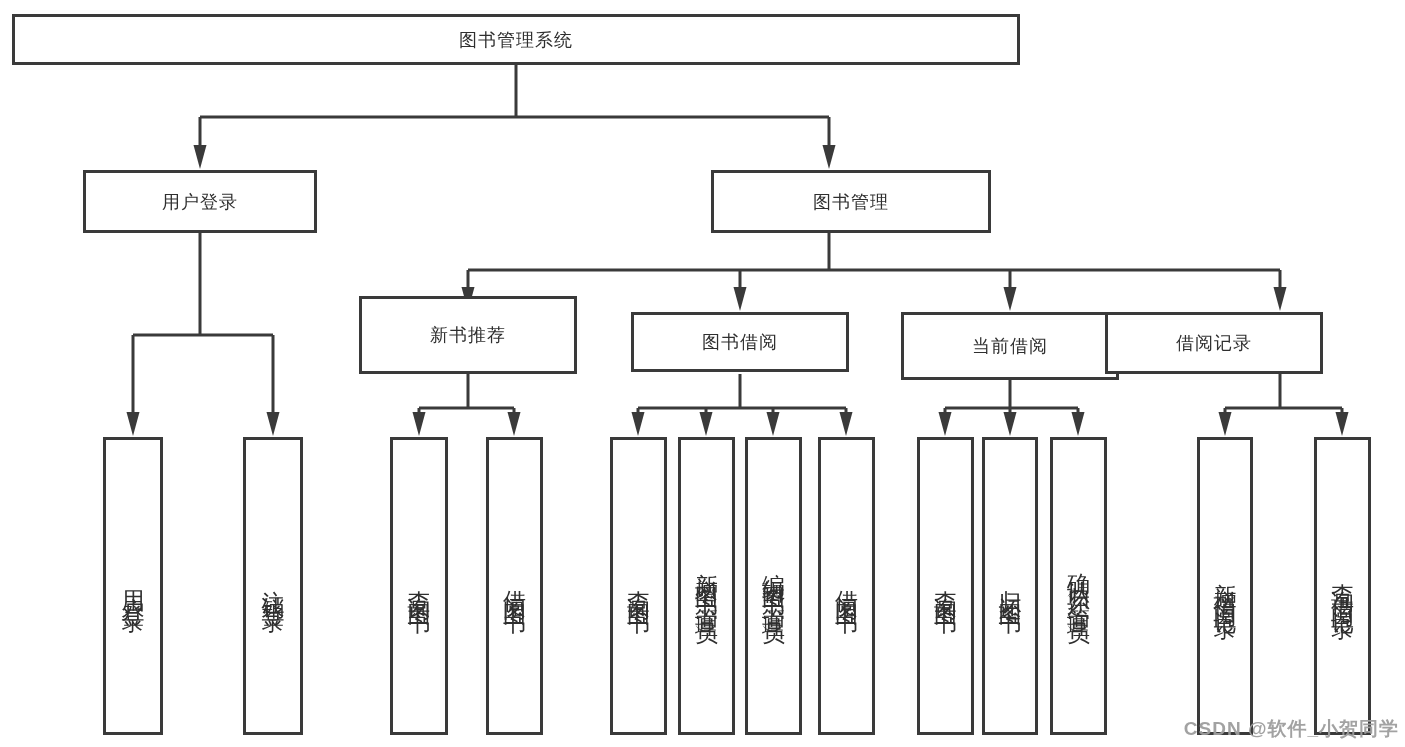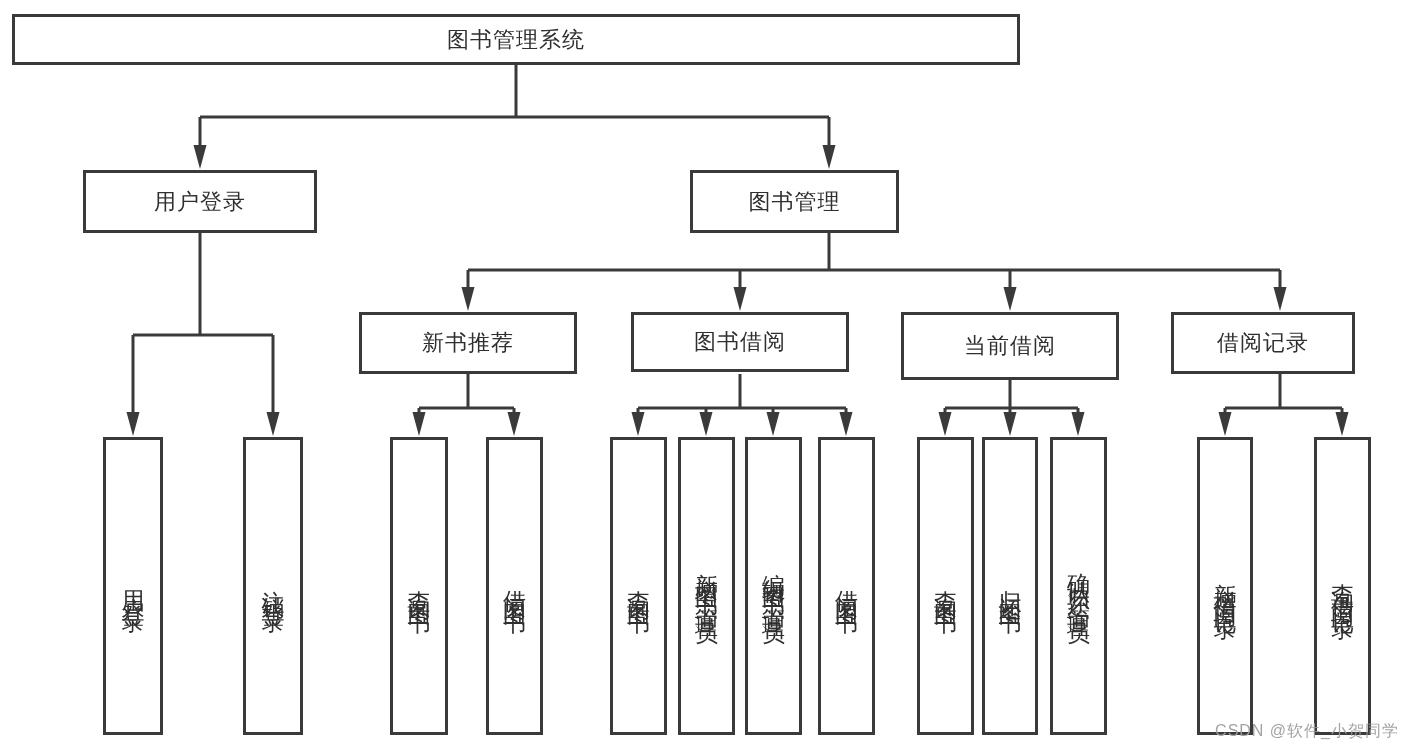--- a/index.html
+++ b/index.html
@@ -17,21 +17,21 @@
     color:var(--text);
     overflow:hidden;
   }
   svg.wires{position:absolute;left:0;top:0;z-index:0;}
   .node{
     position:absolute;
     box-sizing:border-box;
     background:#fff;
     border:3px solid var(--line);
     display:flex;align-items:center;justify-content:center;
-    font-size:22px;
+    font-size:18px;
     letter-spacing:1px;
     z-index:1;
     white-space:nowrap;
   }
   .leaf{
     position:absolute;
     box-sizing:border-box;
     top:437px;height:298px;
     background:#fff;
     border:3px solid var(--line);
@@ -39,25 +39,26 @@
     writing-mode:vertical-rl;
     text-orientation:mixed;
     font-size:23px;
     letter-spacing:7px;
     line-height:1;
     z-index:1;
   }
   .watermark{
     position:absolute;
     right:6px;bottom:5px;
-    font-size:16px;
+    font-size:19px;
     color:var(--wm);
     z-index:2;
     letter-spacing:1px;
     opacity:.95;
+    font-weight:bold;
   }
 </style>
 </head>
 <body>
 
 <div class="canvas">
 
   <svg class="wires" width="1405" height="747" viewBox="0 0 1405 747">
     <path fill="none" stroke="#3a3a3a" stroke-width="3" d="
       M516 65 V117 M200 117 H829 M200 117 V146 M829 117 V146
@@ -86,26 +87,26 @@
       <polygon points="1010,436 1003.5,412 1016.5,412"></polygon>
       <polygon points="1078,436 1071.5,412 1084.5,412"></polygon>
       <polygon points="1225,436 1218.5,412 1231.5,412"></polygon>
       <polygon points="1342,436 1335.5,412 1348.5,412"></polygon>
     </g>
   </svg>
 
   <div class="node" style="left:12px;top:14px;width:1008px;height:51px">图书管理系统</div>
 
   <div class="node" style="left:83px;top:170px;width:234px;height:63px">用户登录</div>
-  <div class="node" style="left:690px;top:170px;width:209px;height:63px">图书管理</div>
+  <div class="node" style="left:711px;top:170px;width:280px;height:63px">图书管理</div>
 
-  <div class="node" style="left:359px;top:312px;width:218px;height:62px">新书推荐</div>
+  <div class="node" style="left:359px;top:296px;width:218px;height:78px">新书推荐</div>
   <div class="node" style="left:631px;top:312px;width:218px;height:60px">图书借阅</div>
   <div class="node" style="left:901px;top:312px;width:218px;height:68px">当前借阅</div>
-  <div class="node" style="left:1171px;top:312px;width:184px;height:62px">借阅记录</div>
+  <div class="node" style="left:1105px;top:312px;width:218px;height:62px">借阅记录</div>
 
   <div class="leaf" style="left:103px;width:60px">用户登录</div>
   <div class="leaf" style="left:243px;width:60px">注销登录</div>
 
   <div class="leaf" style="left:390px;width:58px">查询图书</div>
   <div class="leaf" style="left:486px;width:57px">借阅图书</div>
 
   <div class="leaf" style="left:610px;width:57px">查询图书</div>
   <div class="leaf" style="left:678px;width:57px">新增图书（管理员）</div>
   <div class="leaf" style="left:745px;width:57px">编辑图书（管理员）</div>

